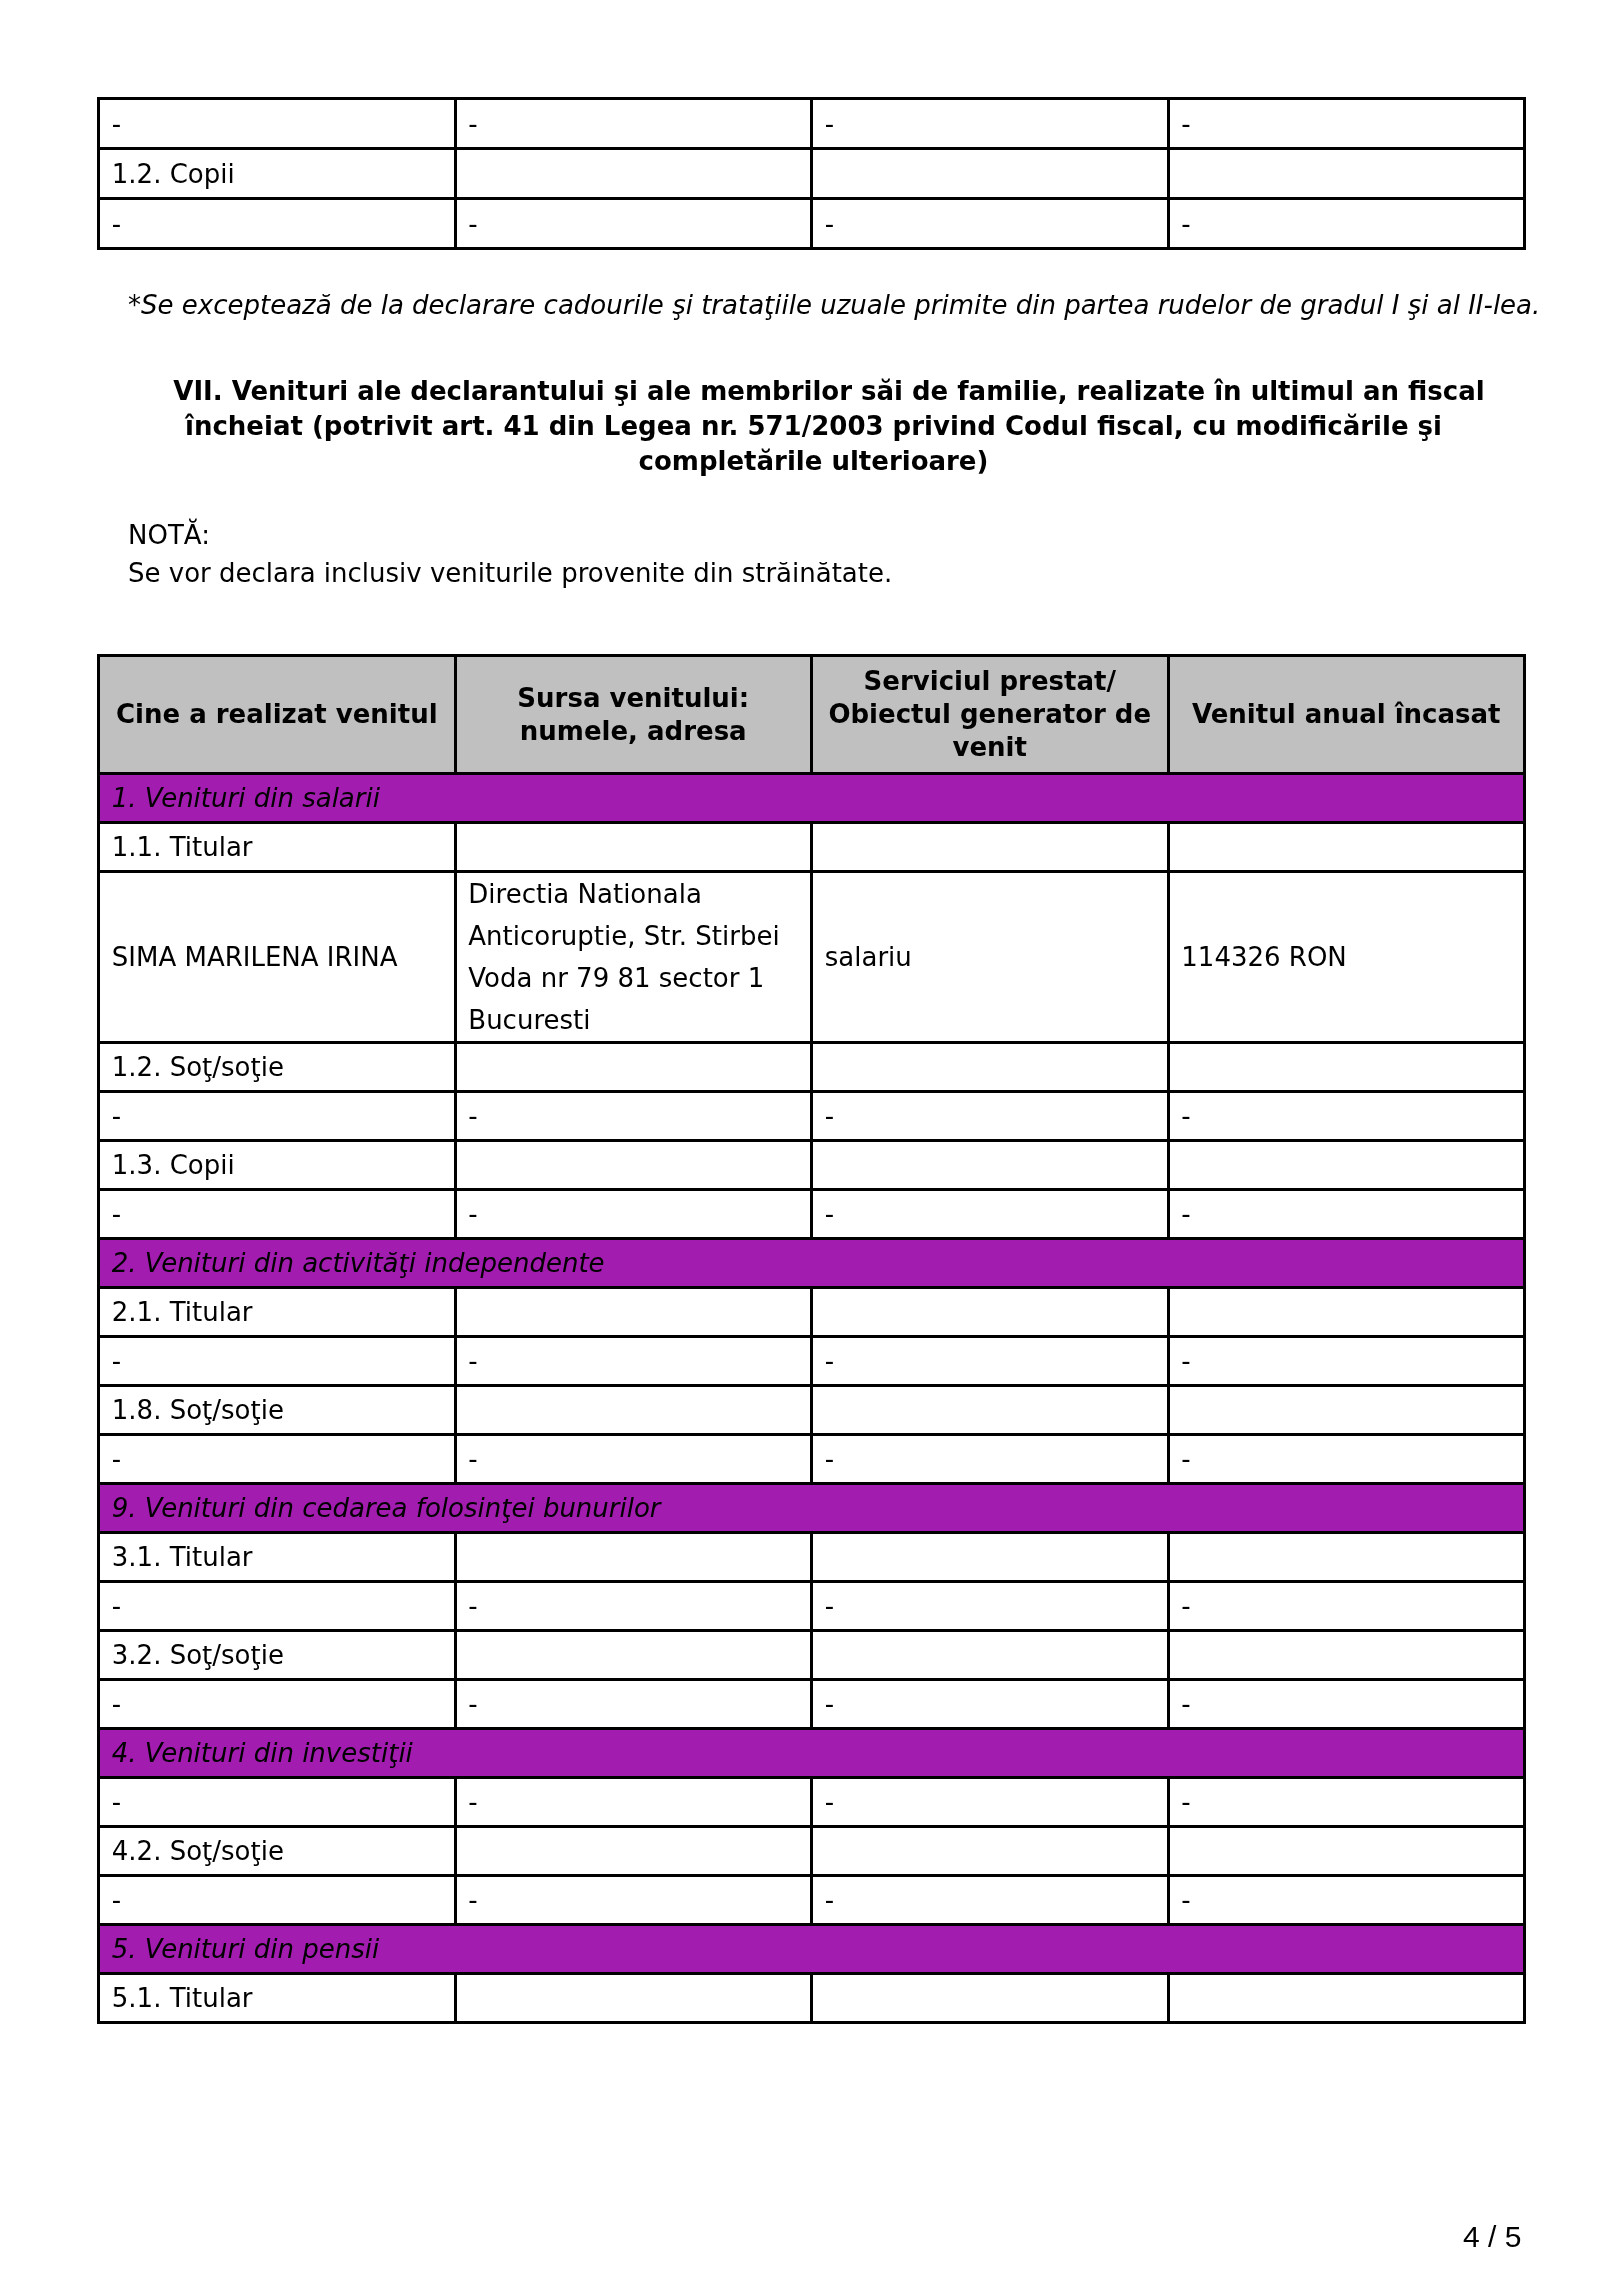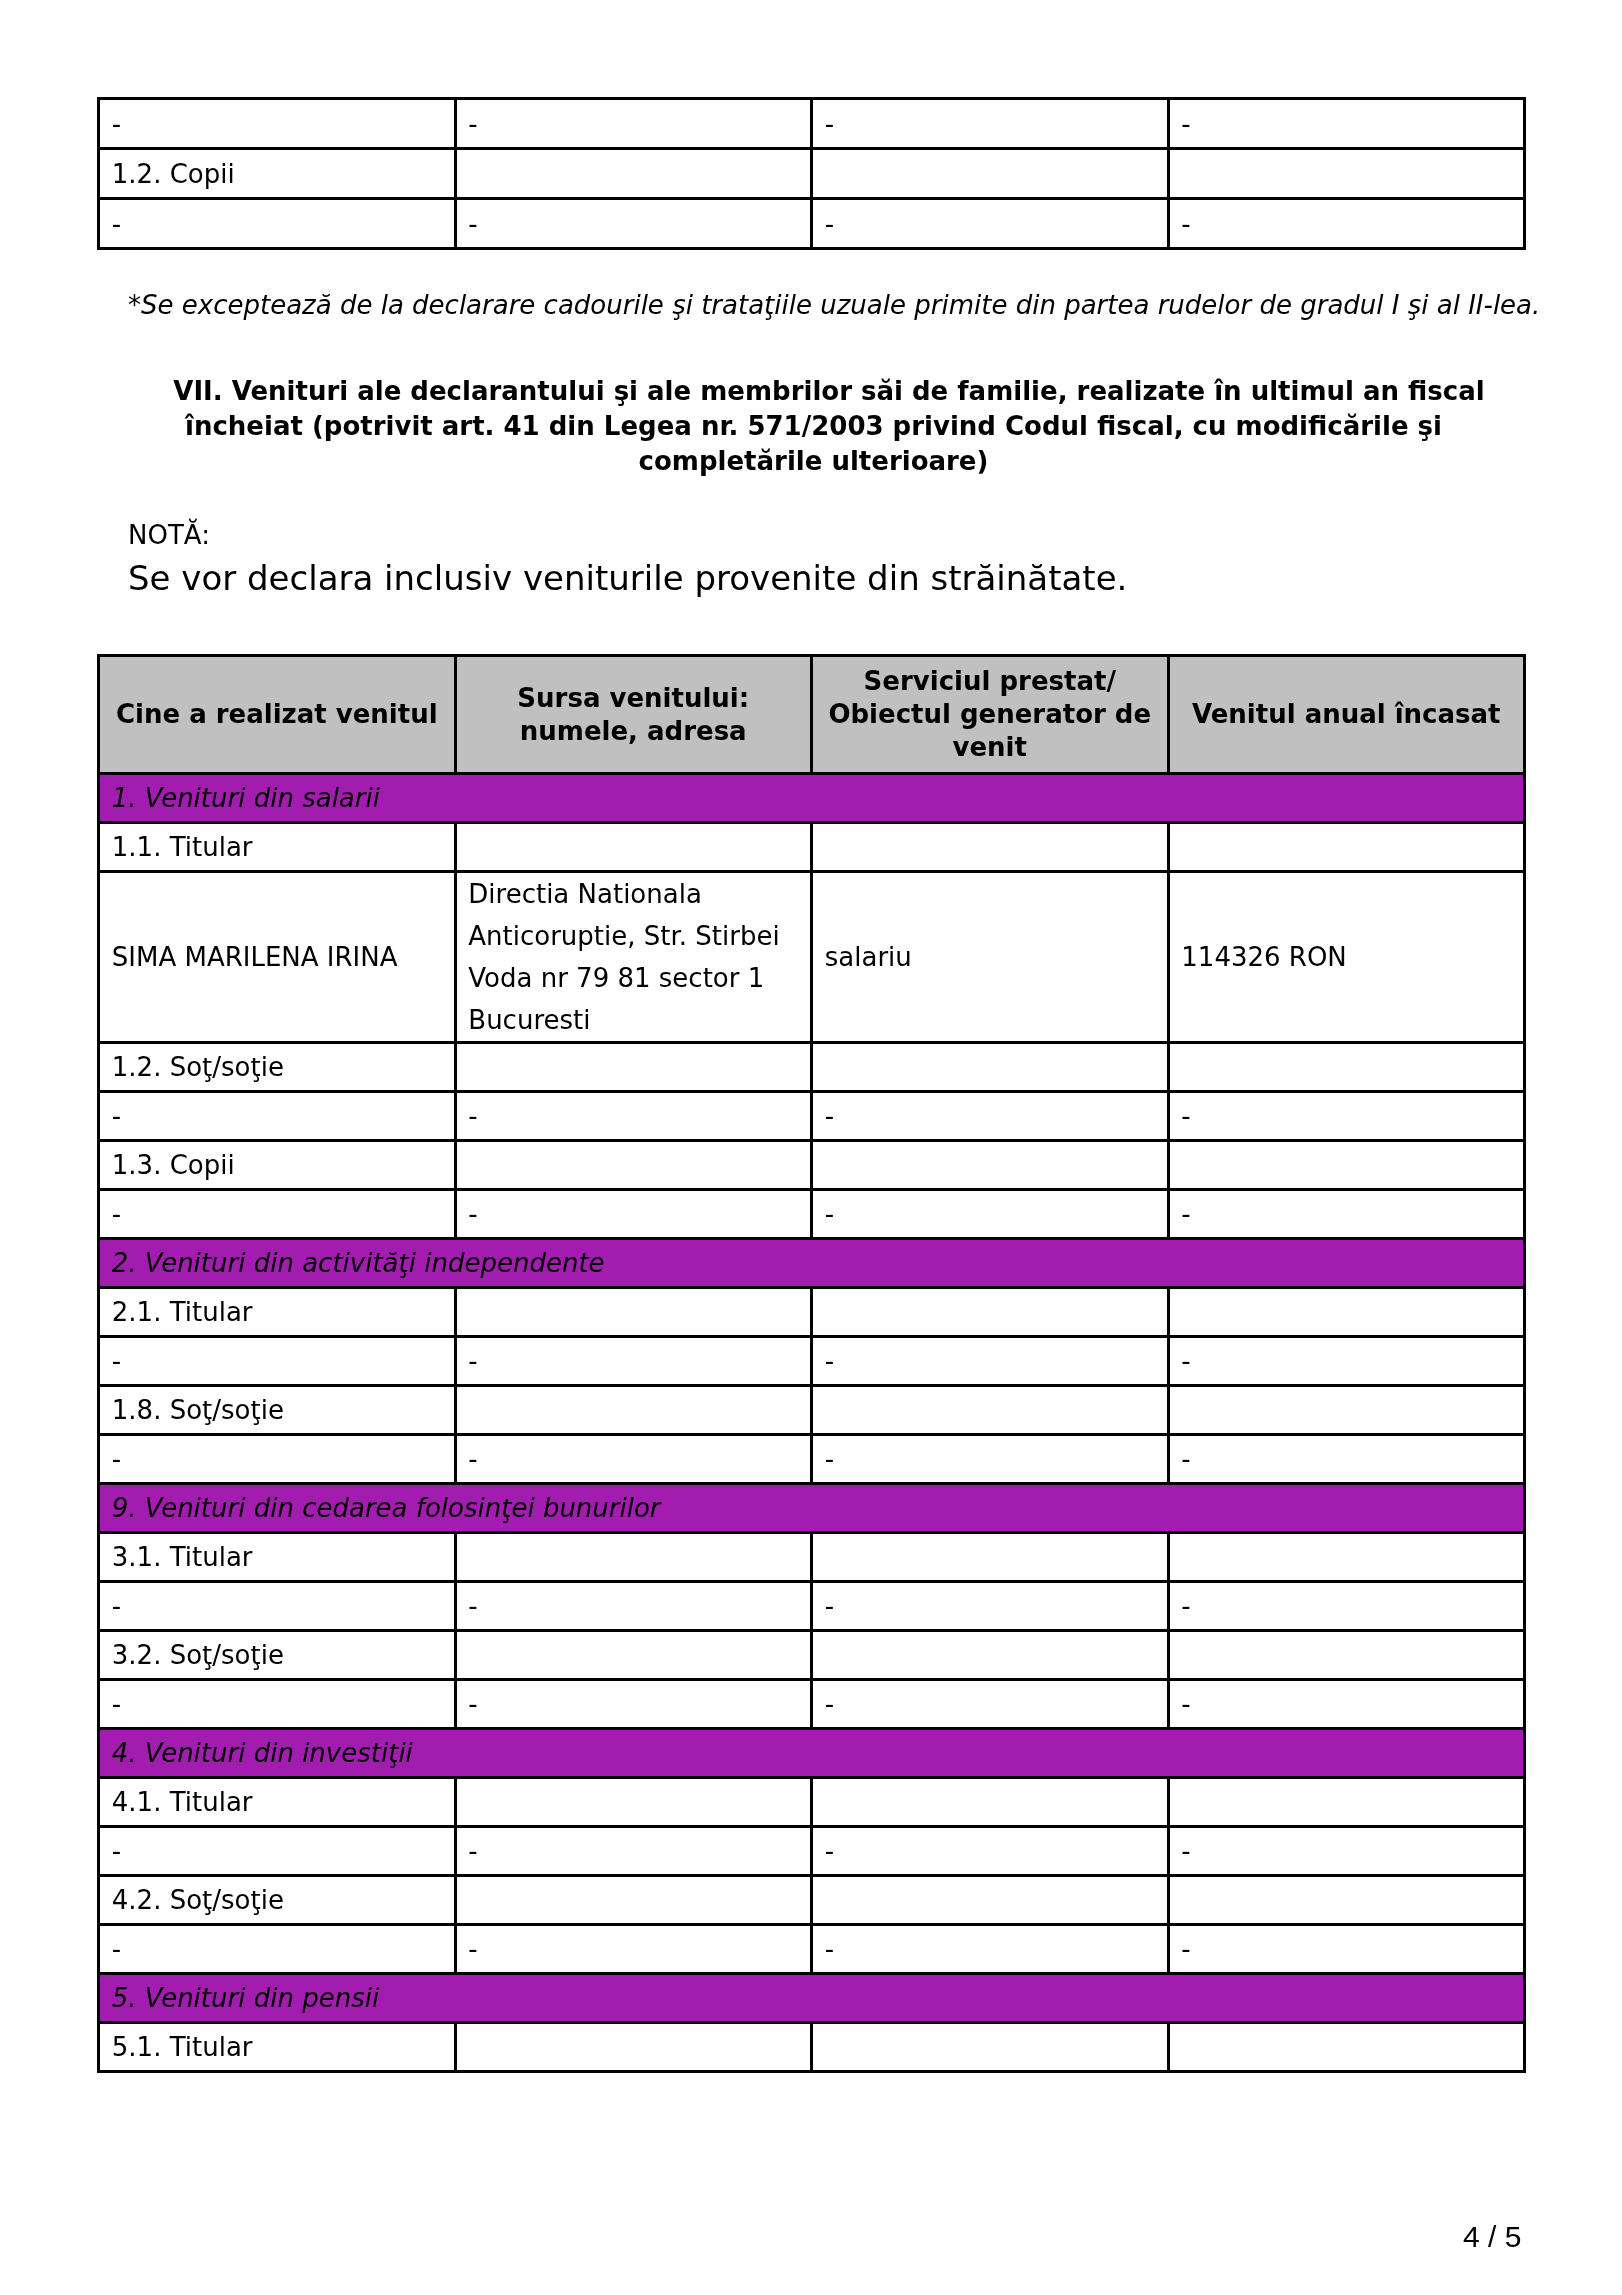--- a/index.html
+++ b/index.html
@@ -15,21 +15,21 @@
   #income-table { top: 654px; }
   #income-table td { height: 46px; }
   #income-table th { background: #c0c0c0; font-weight: bold; text-align: center; height: 115px;
          padding: 0 11.8px; line-height: 33px; }
   #income-table td.section { background: #a21caf; font-style: italic; }
   #income-table tr.tall td { height: 148px; line-height: 42px; }
   .footnote { position: absolute; left: 128px; top: 290px; font-size: 26px; font-style: italic; white-space: nowrap; }
   .chapter { position: absolute; left: 97px; top: 374px; width: 1433px; font-size: 26px; font-weight: bold;
              line-height: 35px; text-indent: 31px; text-align: center; }
   .note-label { position: absolute; left: 128px; top: 520px; font-size: 26px; }
-  .note-text { position: absolute; left: 128px; top: 558px; font-size: 34px; white-space: nowrap; }
+  .note-text { position: absolute; left: 128px; top: 558px; font-size: 26px; white-space: nowrap; }
   .page-num { position: absolute; left: 1463px; top: 2220px; font-family: "Liberation Sans", sans-serif; font-size: 30px; }
 </style>
 </head>
 <body>
 
 <table class="doc" id="top-table">
   <colgroup>
       <col>
       <col>
       <col>
@@ -170,26 +170,20 @@
       <tr>
         <td>-</td>
         <td>-</td>
         <td>-</td>
         <td>-</td>
       </tr>
       <tr>
         <td colspan="4" class="section">4. Venituri din investiţii</td>
       </tr>
       <tr>
-        <td>4.1. Titular</td>
-        <td></td>
-        <td></td>
-        <td></td>
-      </tr>
-      <tr>
         <td>-</td>
         <td>-</td>
         <td>-</td>
         <td>-</td>
       </tr>
       <tr>
         <td>4.2. Soţ/soţie</td>
         <td></td>
         <td></td>
         <td></td>

